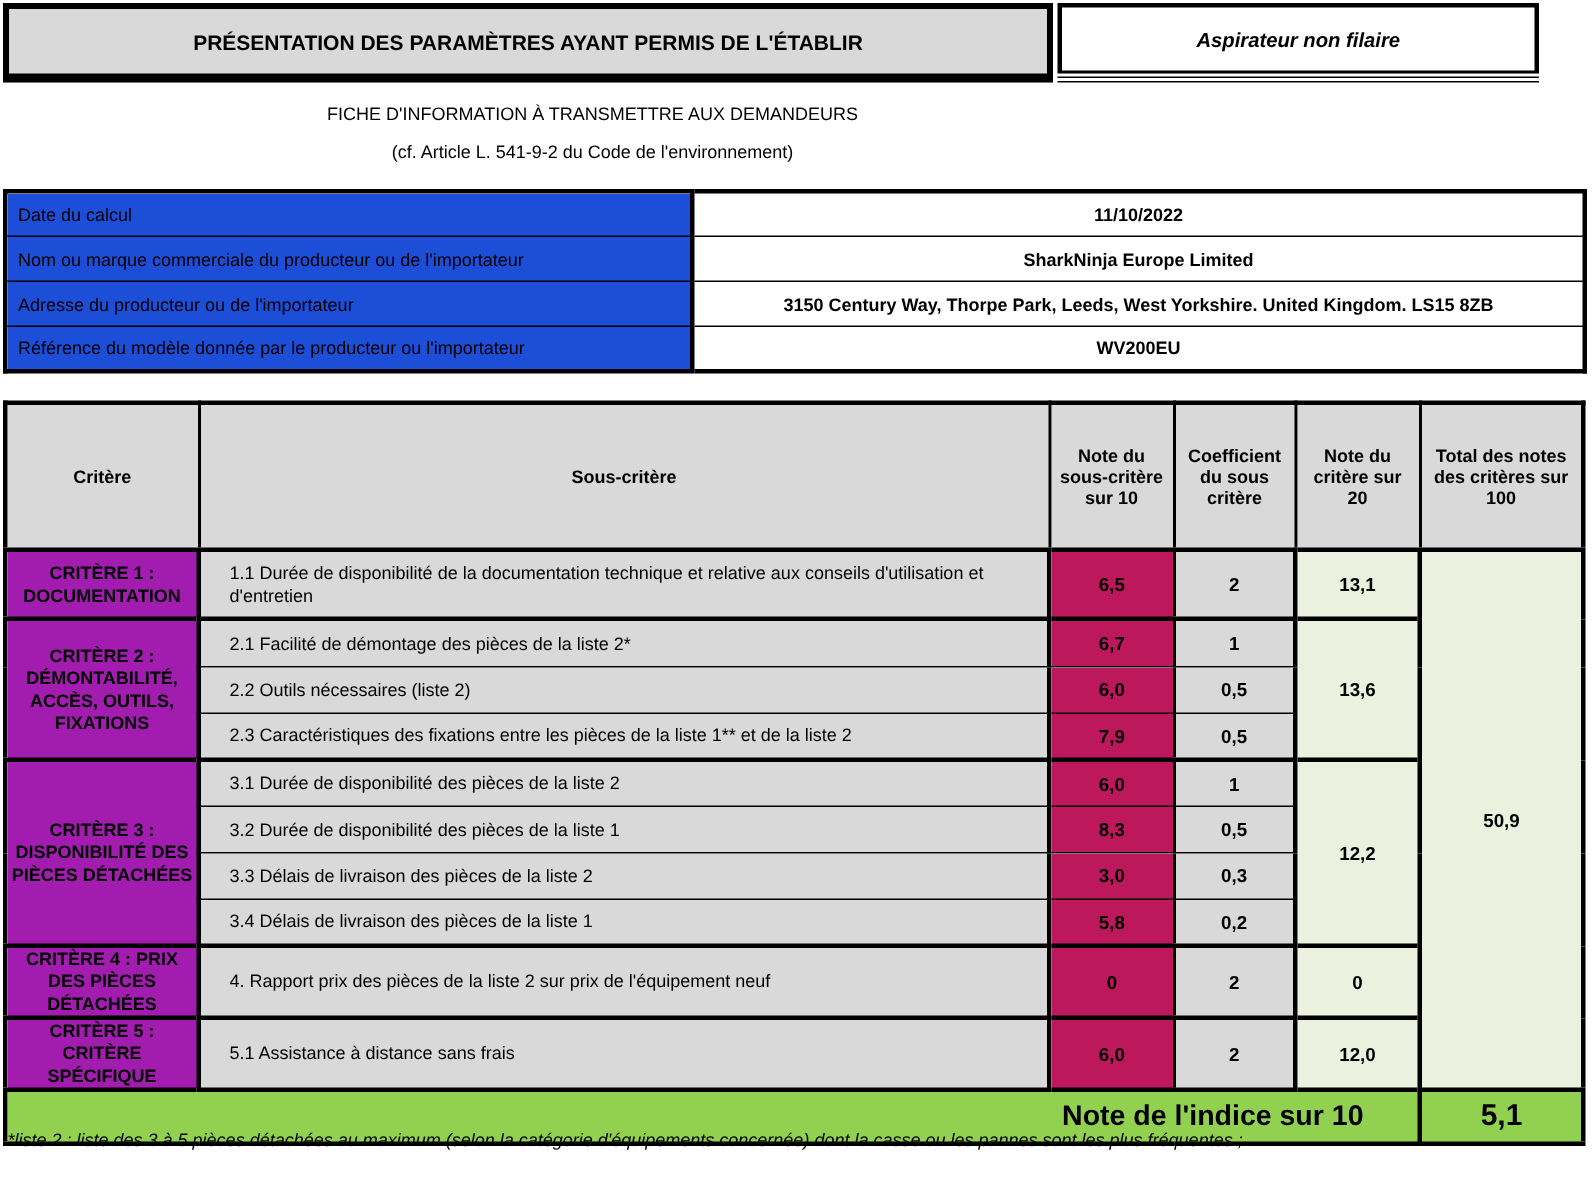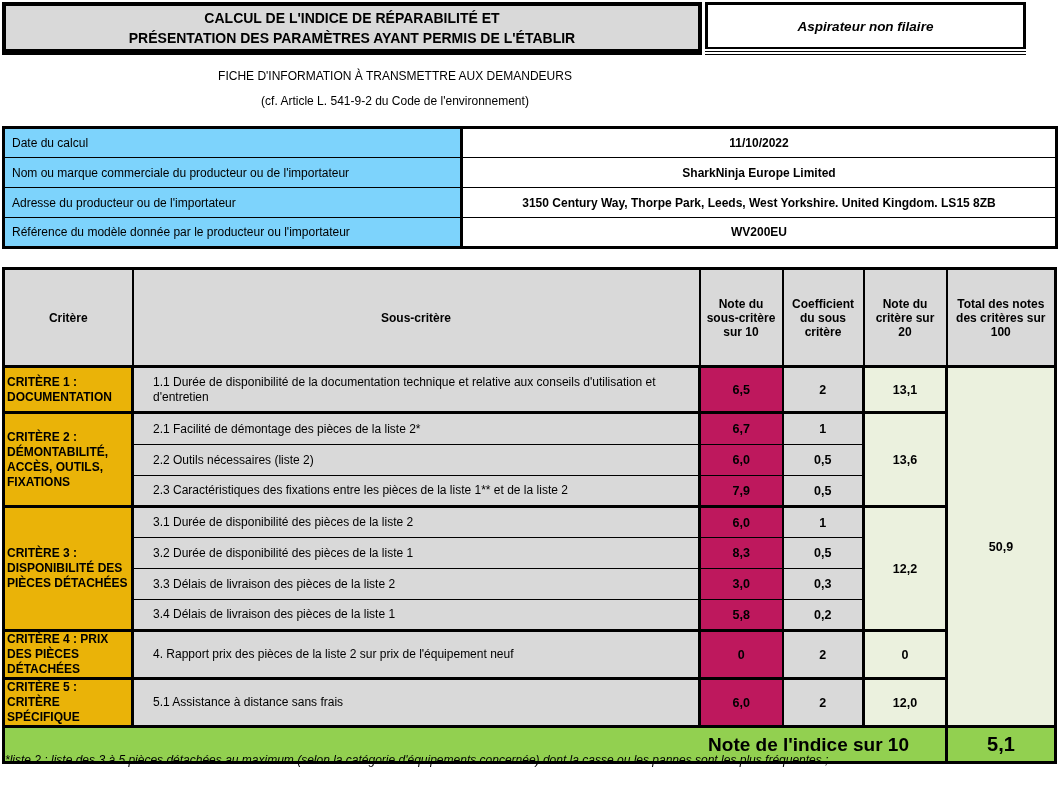--- a/index.html
+++ b/index.html
@@ -72,21 +72,21 @@
     border: 3px solid #000;
   }
   .info-table td {
     border: 1px solid #000;
     height: 30px;
     font-size: 12px;
     overflow: hidden;
   }
   .info-table td.i-label {
     width: 458px;
-    background: #7dd3fc;
+    background: #1d4ed8;
     padding-left: 7px;
     border-right: 3px solid #000;
   }
   .info-table td.i-value {
     background: #fff;
     font-weight: bold;
     text-align: center;
   }
 
   
@@ -108,24 +108,24 @@
     text-align: center;
     vertical-align: middle;
     border-left-width: 2px;
     border-right-width: 2px;
     border-bottom: 3px solid #000;
     padding: 0 3px;
   }
   .main-table td { vertical-align: middle; }
 
   td.c-crit {
-    background: #eab308;
-    font-weight: bold;
-    font-size: 12px;
-    text-align: left;
+    background: #a21caf;
+    font-weight: bold;
+    font-size: 12px;
+    text-align: center;
     line-height: 15px;
     border-right: 3px solid #000;
     padding: 0 2px;
   }
   td.c-sub {
     background: #D9D9D9;
     font-size: 12px;
     text-align: left;
     padding: 2px 19px;
     line-height: 15px;
@@ -194,21 +194,20 @@
     font-size: 12px;
   }
   .footnotes .fn2 { margin-top: 8px; }
 </style>
 </head>
 <body>
 
 <div class="page">
 
   <div class="title-box">
-    <div>CALCUL DE L'INDICE DE RÉPARABILITÉ ET</div>
     <div>PRÉSENTATION DES PARAMÈTRES AYANT PERMIS DE L'ÉTABLIR</div>
   </div>
 
   <div class="product-wrap">
     <div class="product-box">Aspirateur non filaire</div>
     <div class="dline"></div>
     <div class="dline"></div>
   </div>
 
   <div class="subtitle">

